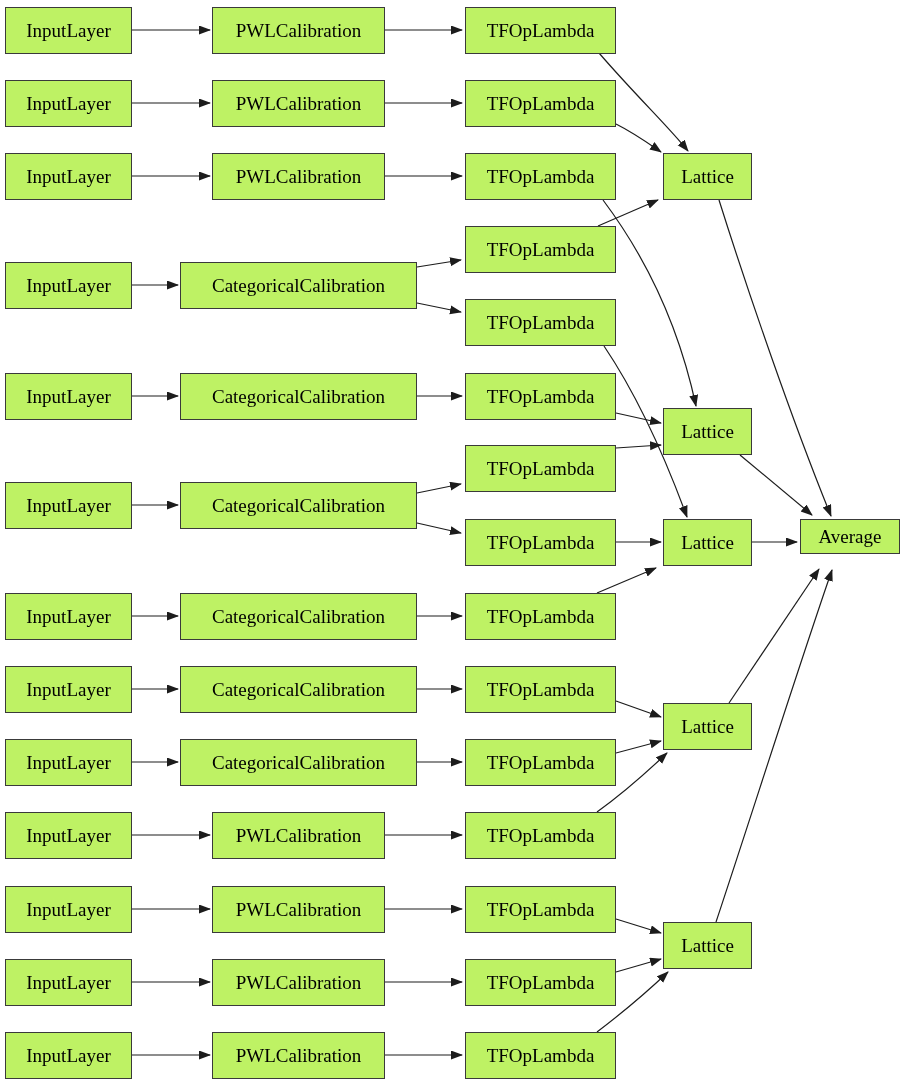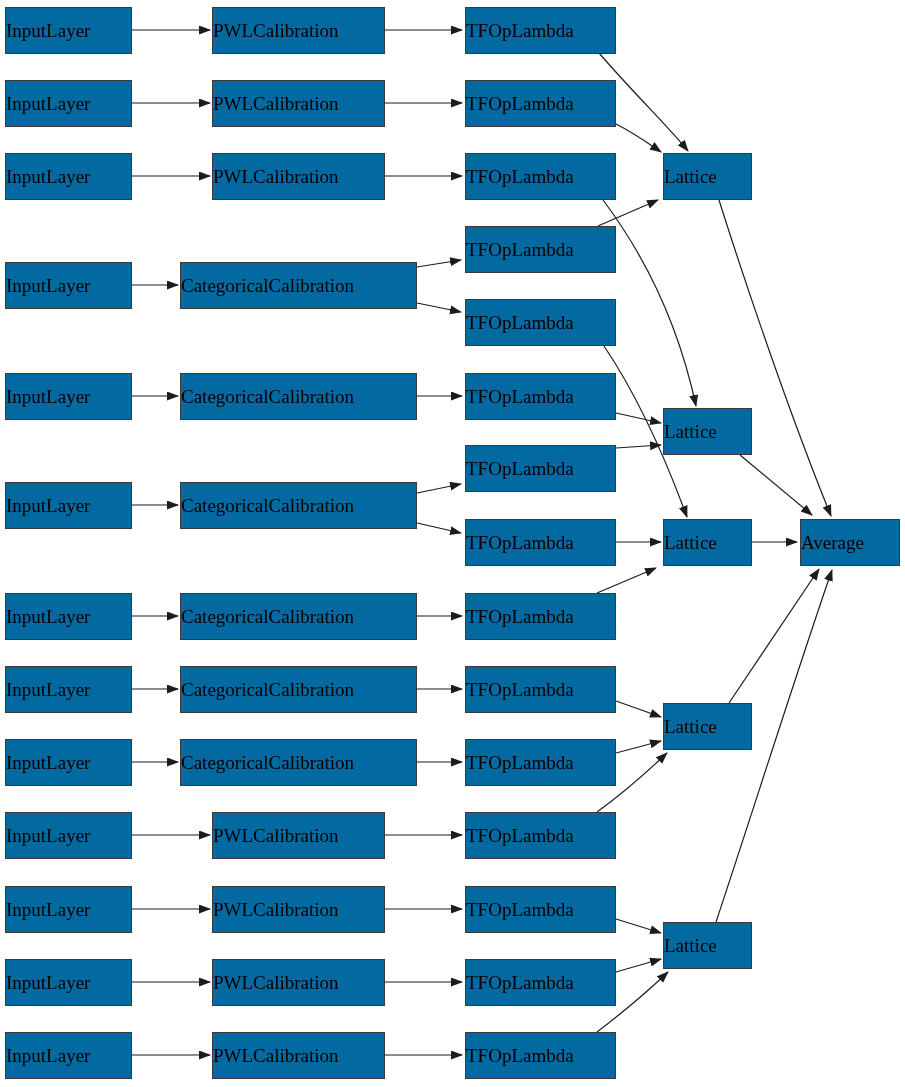--- a/index.html
+++ b/index.html
@@ -18,23 +18,24 @@
   }
   .edge {
     fill: none;
     stroke: #1c1c1c;
     stroke-width: 1.2;
   }
   .node {
     position: absolute;
     box-sizing: border-box;
     border: 1.5px solid #3a3a3a;
-    background: #0369a1;
+    background: #bef264;
     display: flex;
     align-items: center;
+    justify-content: center;
     font-size: 19px;
     color: #000000;
     white-space: nowrap;
   }
 </style>
 </head>
 <body>
 
 <div class="diagram">
   <svg class="edges-layer" viewBox="0 0 905 1087" xmlns="http://www.w3.org/2000/svg">
@@ -225,16 +226,16 @@
     </div>
     <div class="node lattice" style="left: 663px; top: 519px; width: 89px; height: 47px;">
       <span>Lattice</span>
     </div>
     <div class="node lattice" style="left: 663px; top: 703px; width: 89px; height: 47px;">
       <span>Lattice</span>
     </div>
     <div class="node lattice" style="left: 663px; top: 922px; width: 89px; height: 47px;">
       <span>Lattice</span>
     </div>
-    <div class="node average" style="left: 800px; top: 519px; width: 100px; height: 47px;">
+    <div class="node average" style="left: 800px; top: 519px; width: 100px; height: 35px;">
       <span>Average</span>
     </div>
   </div>
 
 </body></html>

